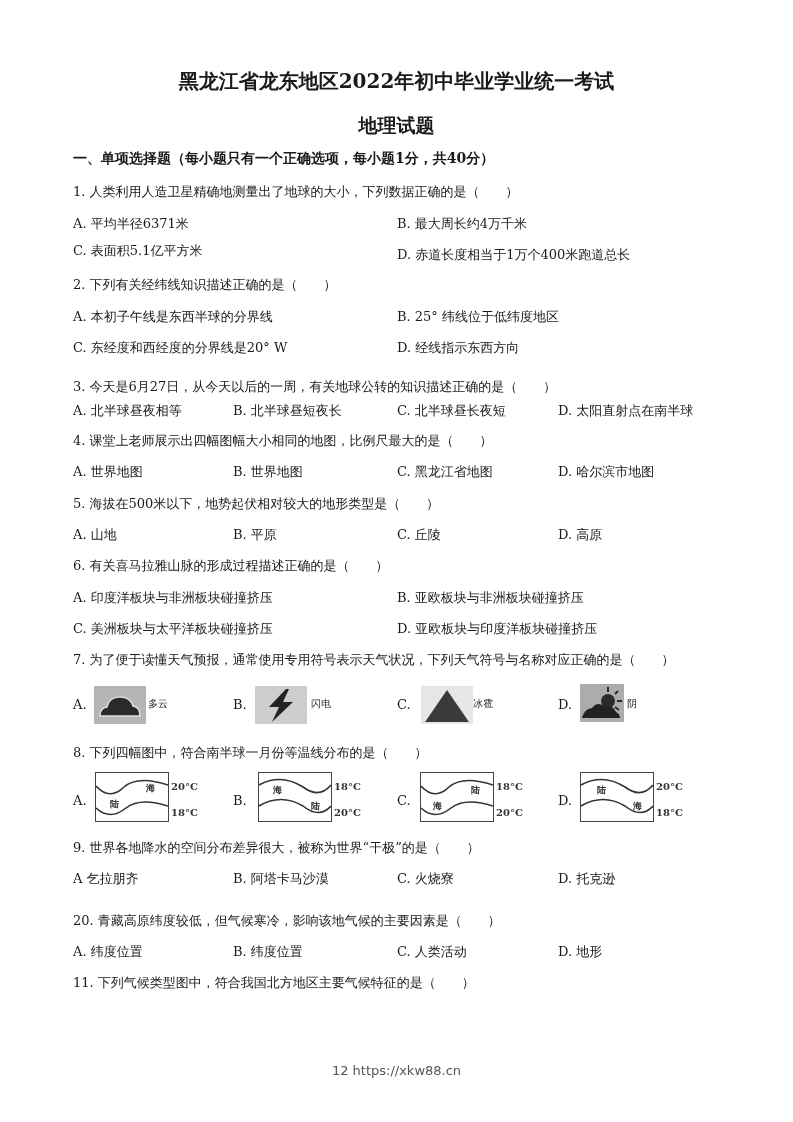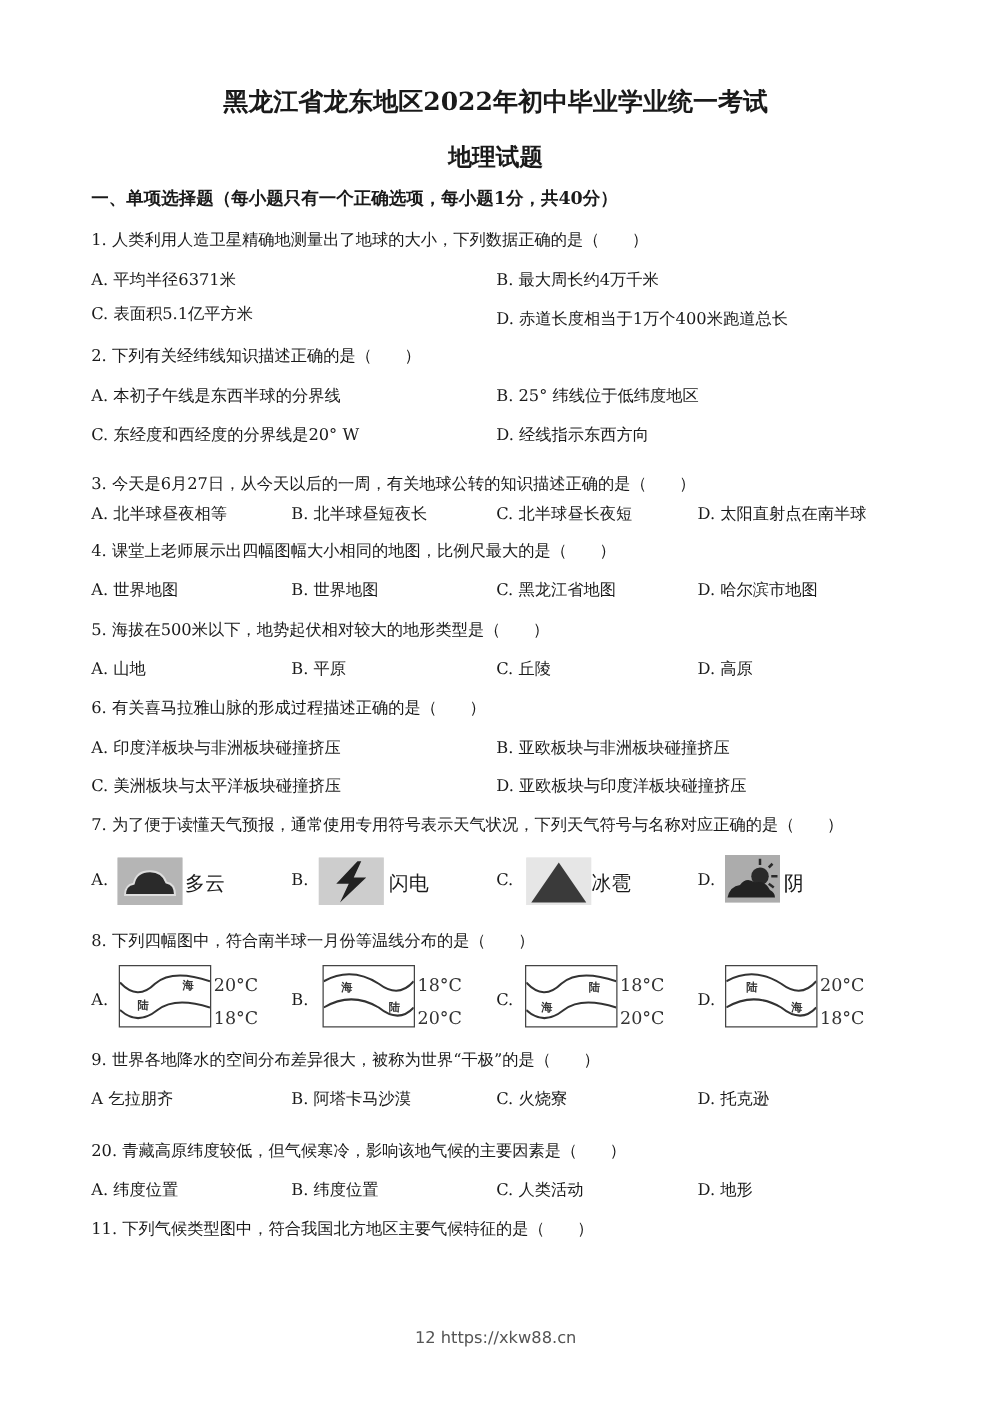--- a/index.html
+++ b/index.html
@@ -22,28 +22,28 @@
   .line {
     position: absolute; left: 73px; font-size: 13px; white-space: nowrap;
   }
   .opt { position: absolute; font-size: 13px; white-space: nowrap; }
   .c1 { left: 73px; } .c2 { left: 233px; } .c3 { left: 397px; } .c4 { left: 558px; }
   .h2 { left: 397px; text-align: right; }
   .icon-box {
     position: absolute; width: 52px; height: 38px; background: #bdbdbd;
   }
   .icon-box svg { width: 52px; height: 38px; display: block; }
-  .wx-label { position: absolute; font-size: 16px; }
+  .wx-label { position: absolute; font-size: 10px; }
   .map {
     position: absolute; width: 74px; height: 50px; border: 1.5px solid #444; box-sizing: border-box;
     background: #fff;
   }
   .map svg { position: absolute; left: 0; top: 0; width: 72px; height: 47px; }
   .map-label { position: absolute; font-size: 9px; font-weight: bold; color: #333; }
-  .iso { position: absolute; font-size: 14px; color: #333; font-weight: normal; }
+  .iso { position: absolute; font-size: 10px; color: #333; font-weight: bold; }
   .footer {
     position: absolute; left: 0; width: 793px; text-align: center; top: 1063px;
     font-family: "DejaVu Sans", "Liberation Sans", sans-serif; font-size: 13px; color: #555;
   }
 </style>
 </head>
 <body>
 
 <div class="title">黑龙江省龙东地区2022年初中毕业学业统一考试</div>
 <div class="subtitle">地理试题</div>

